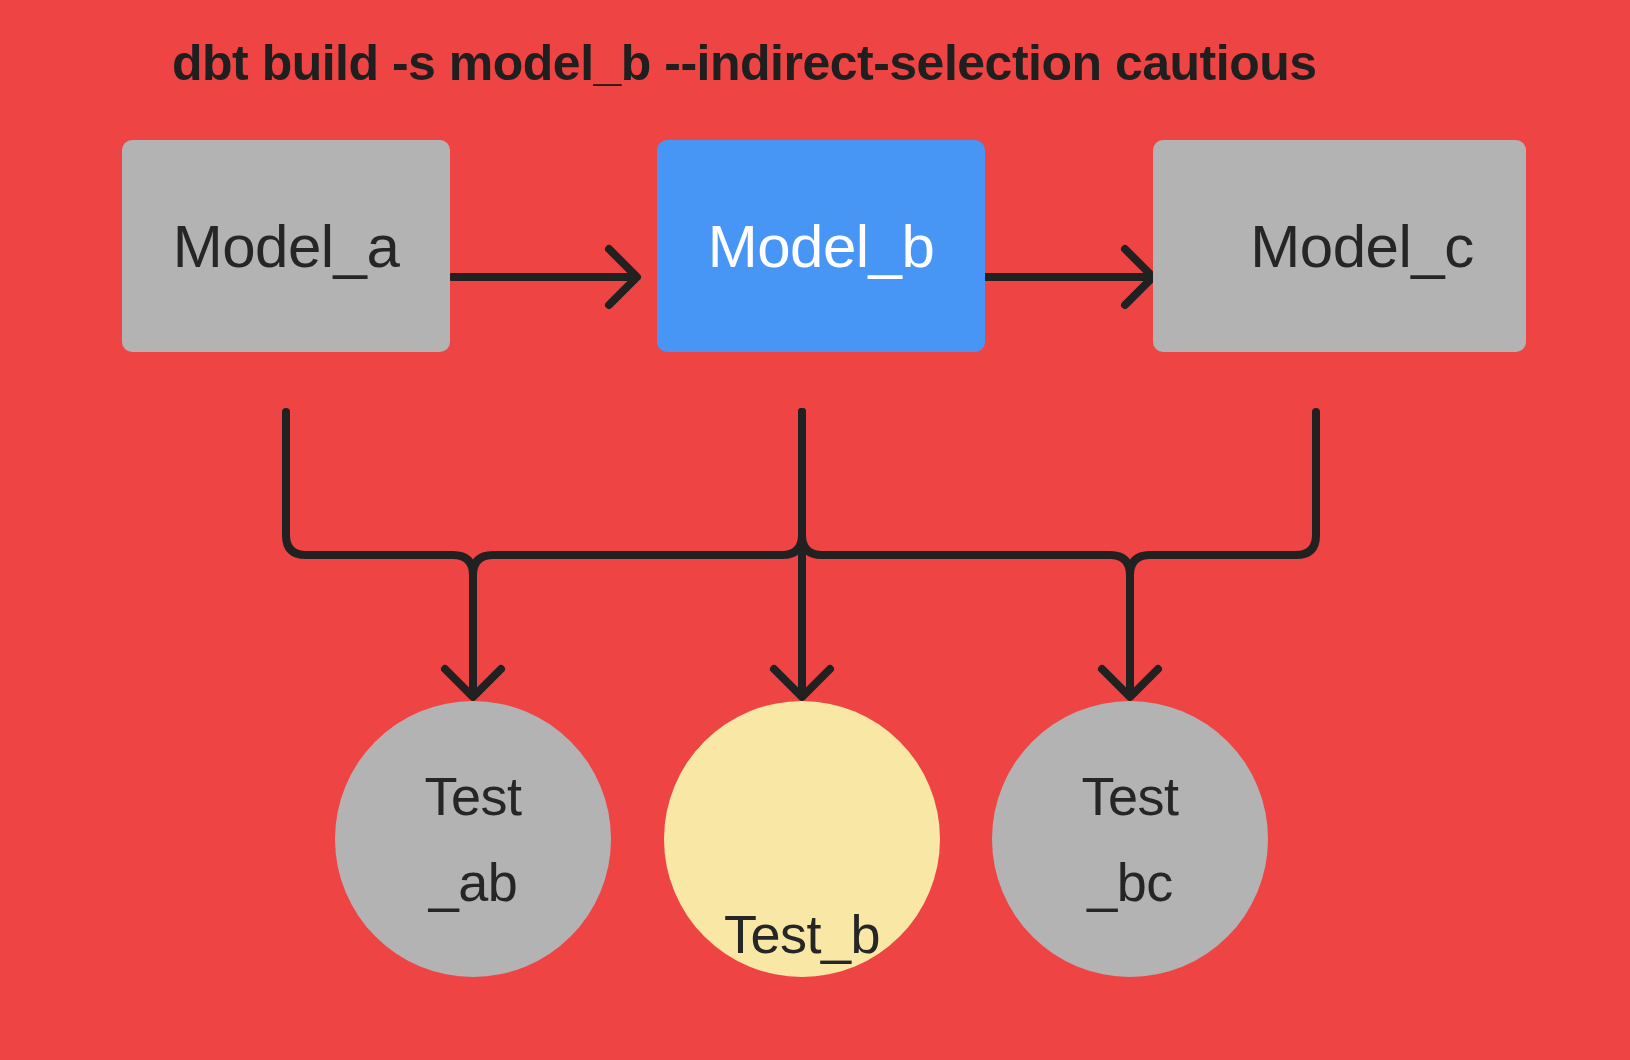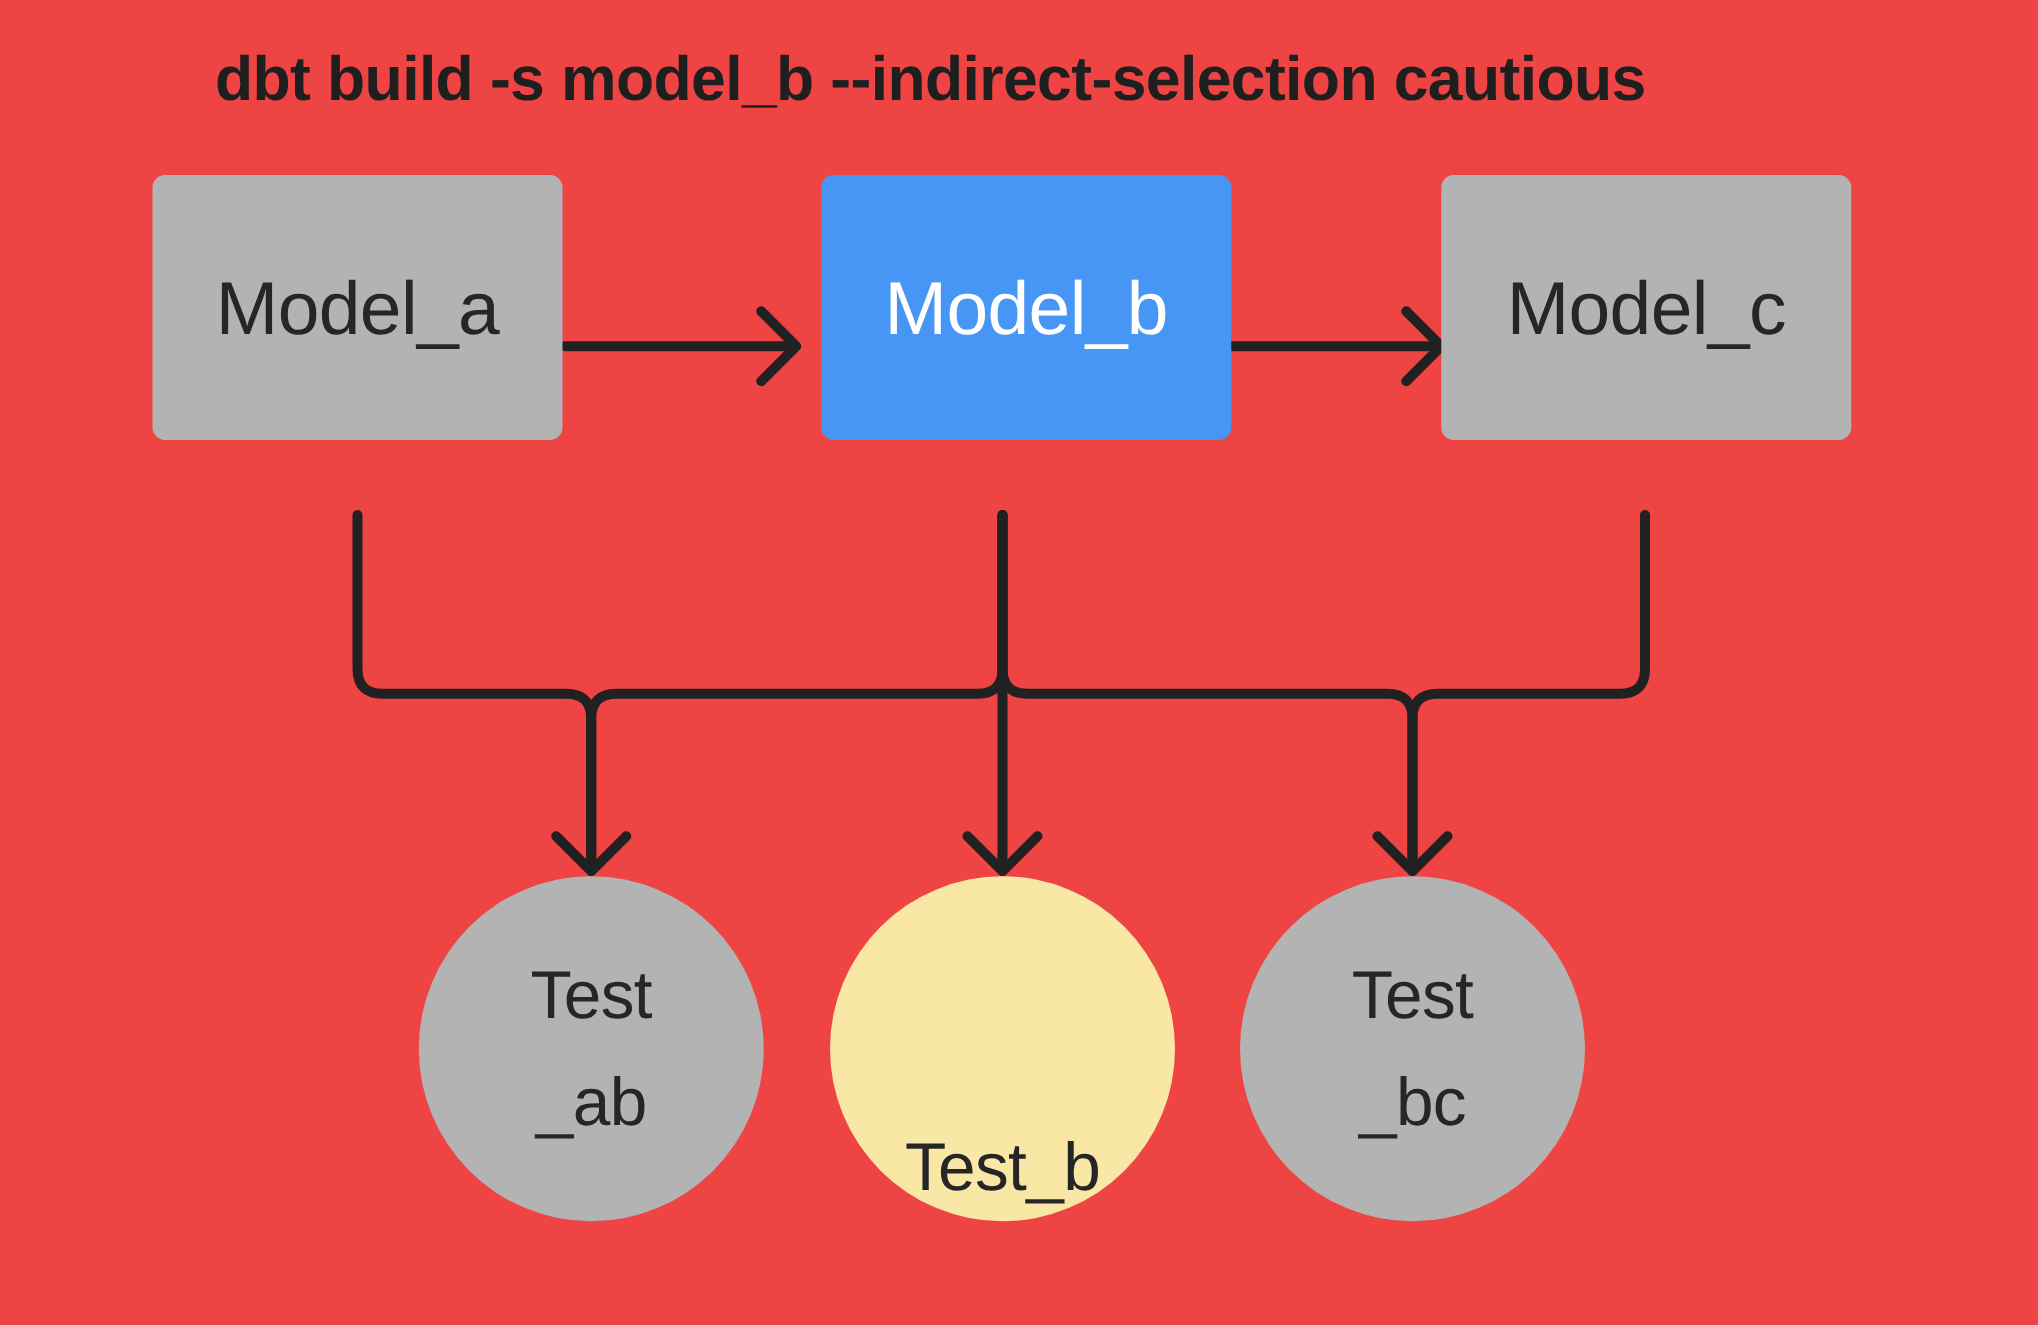--- a/index.html
+++ b/index.html
@@ -51,21 +51,21 @@
     justify-content: center;
   }
   .model-node .node-label {
     font-size: 60px;
     font-weight: 500;
     letter-spacing: -0.5px;
     white-space: nowrap;
   }
   .model-a { left: 122px; }
   .model-b { left: 637px; margin-left: 20px; }
-  .model-c { left: 1153px; }
+  .model-c { left: 1153px; padding-left: 45px; }
   .test-node {
     position: absolute;
     top: 701px;
     width: 276px;
     height: 276px;
     border-radius: 50%;
     display: flex;
     flex-direction: column;
     align-items: center;
     justify-content: center;

